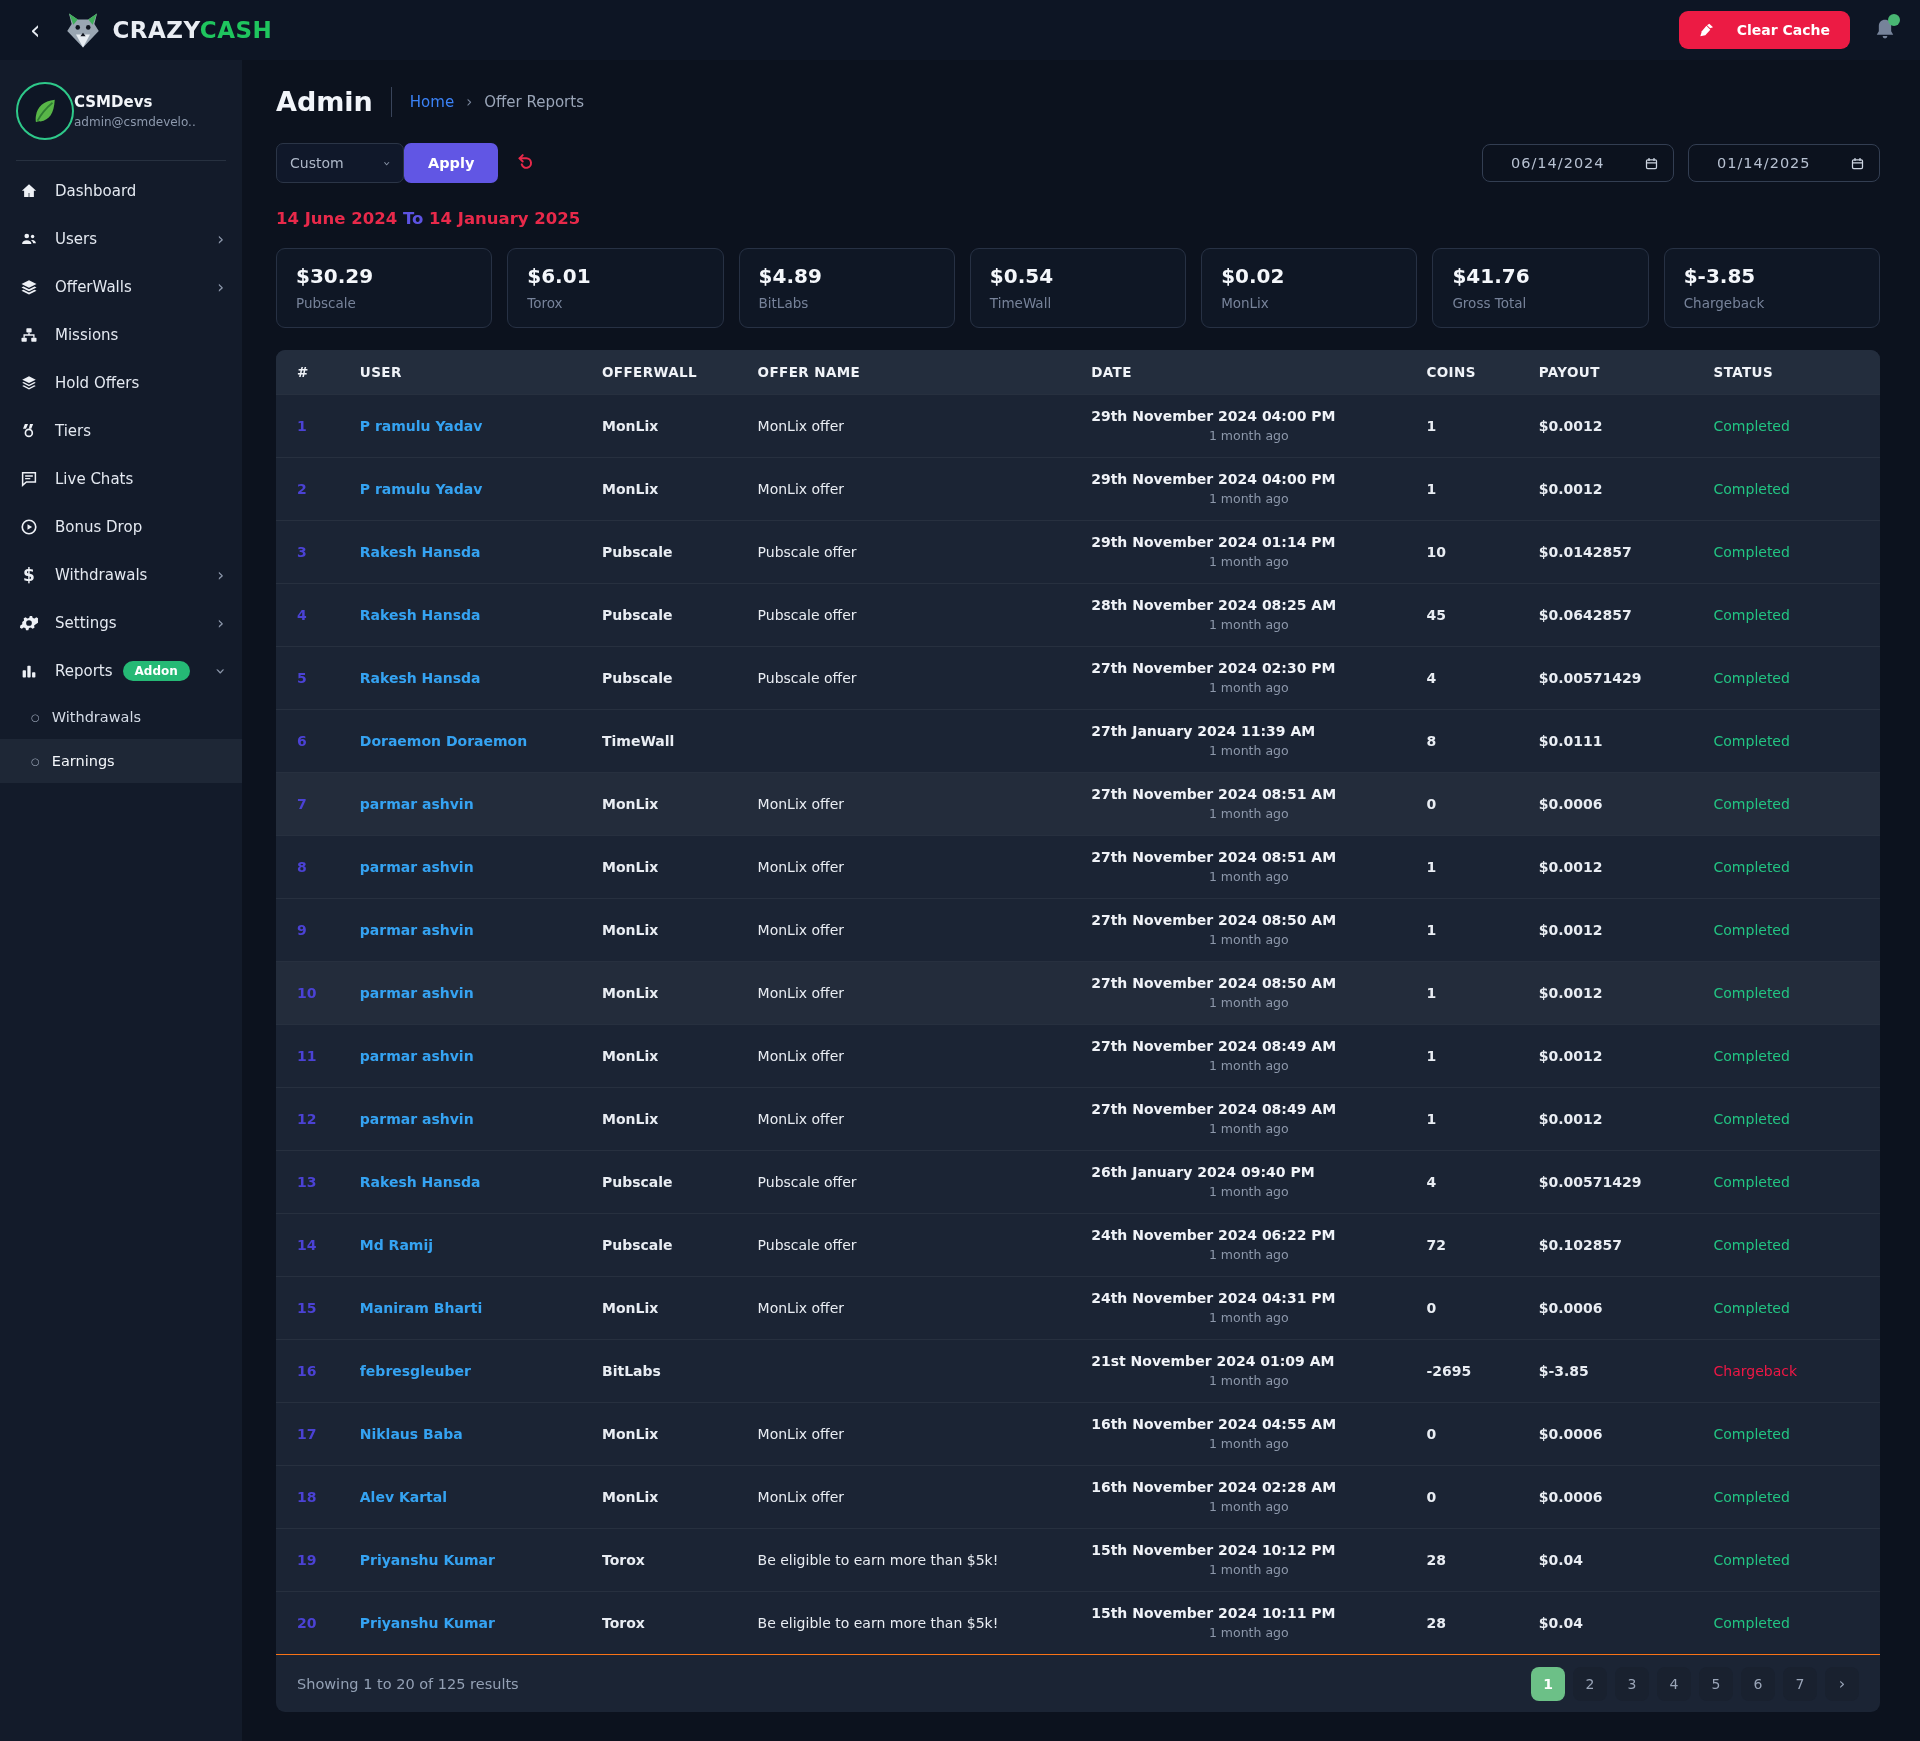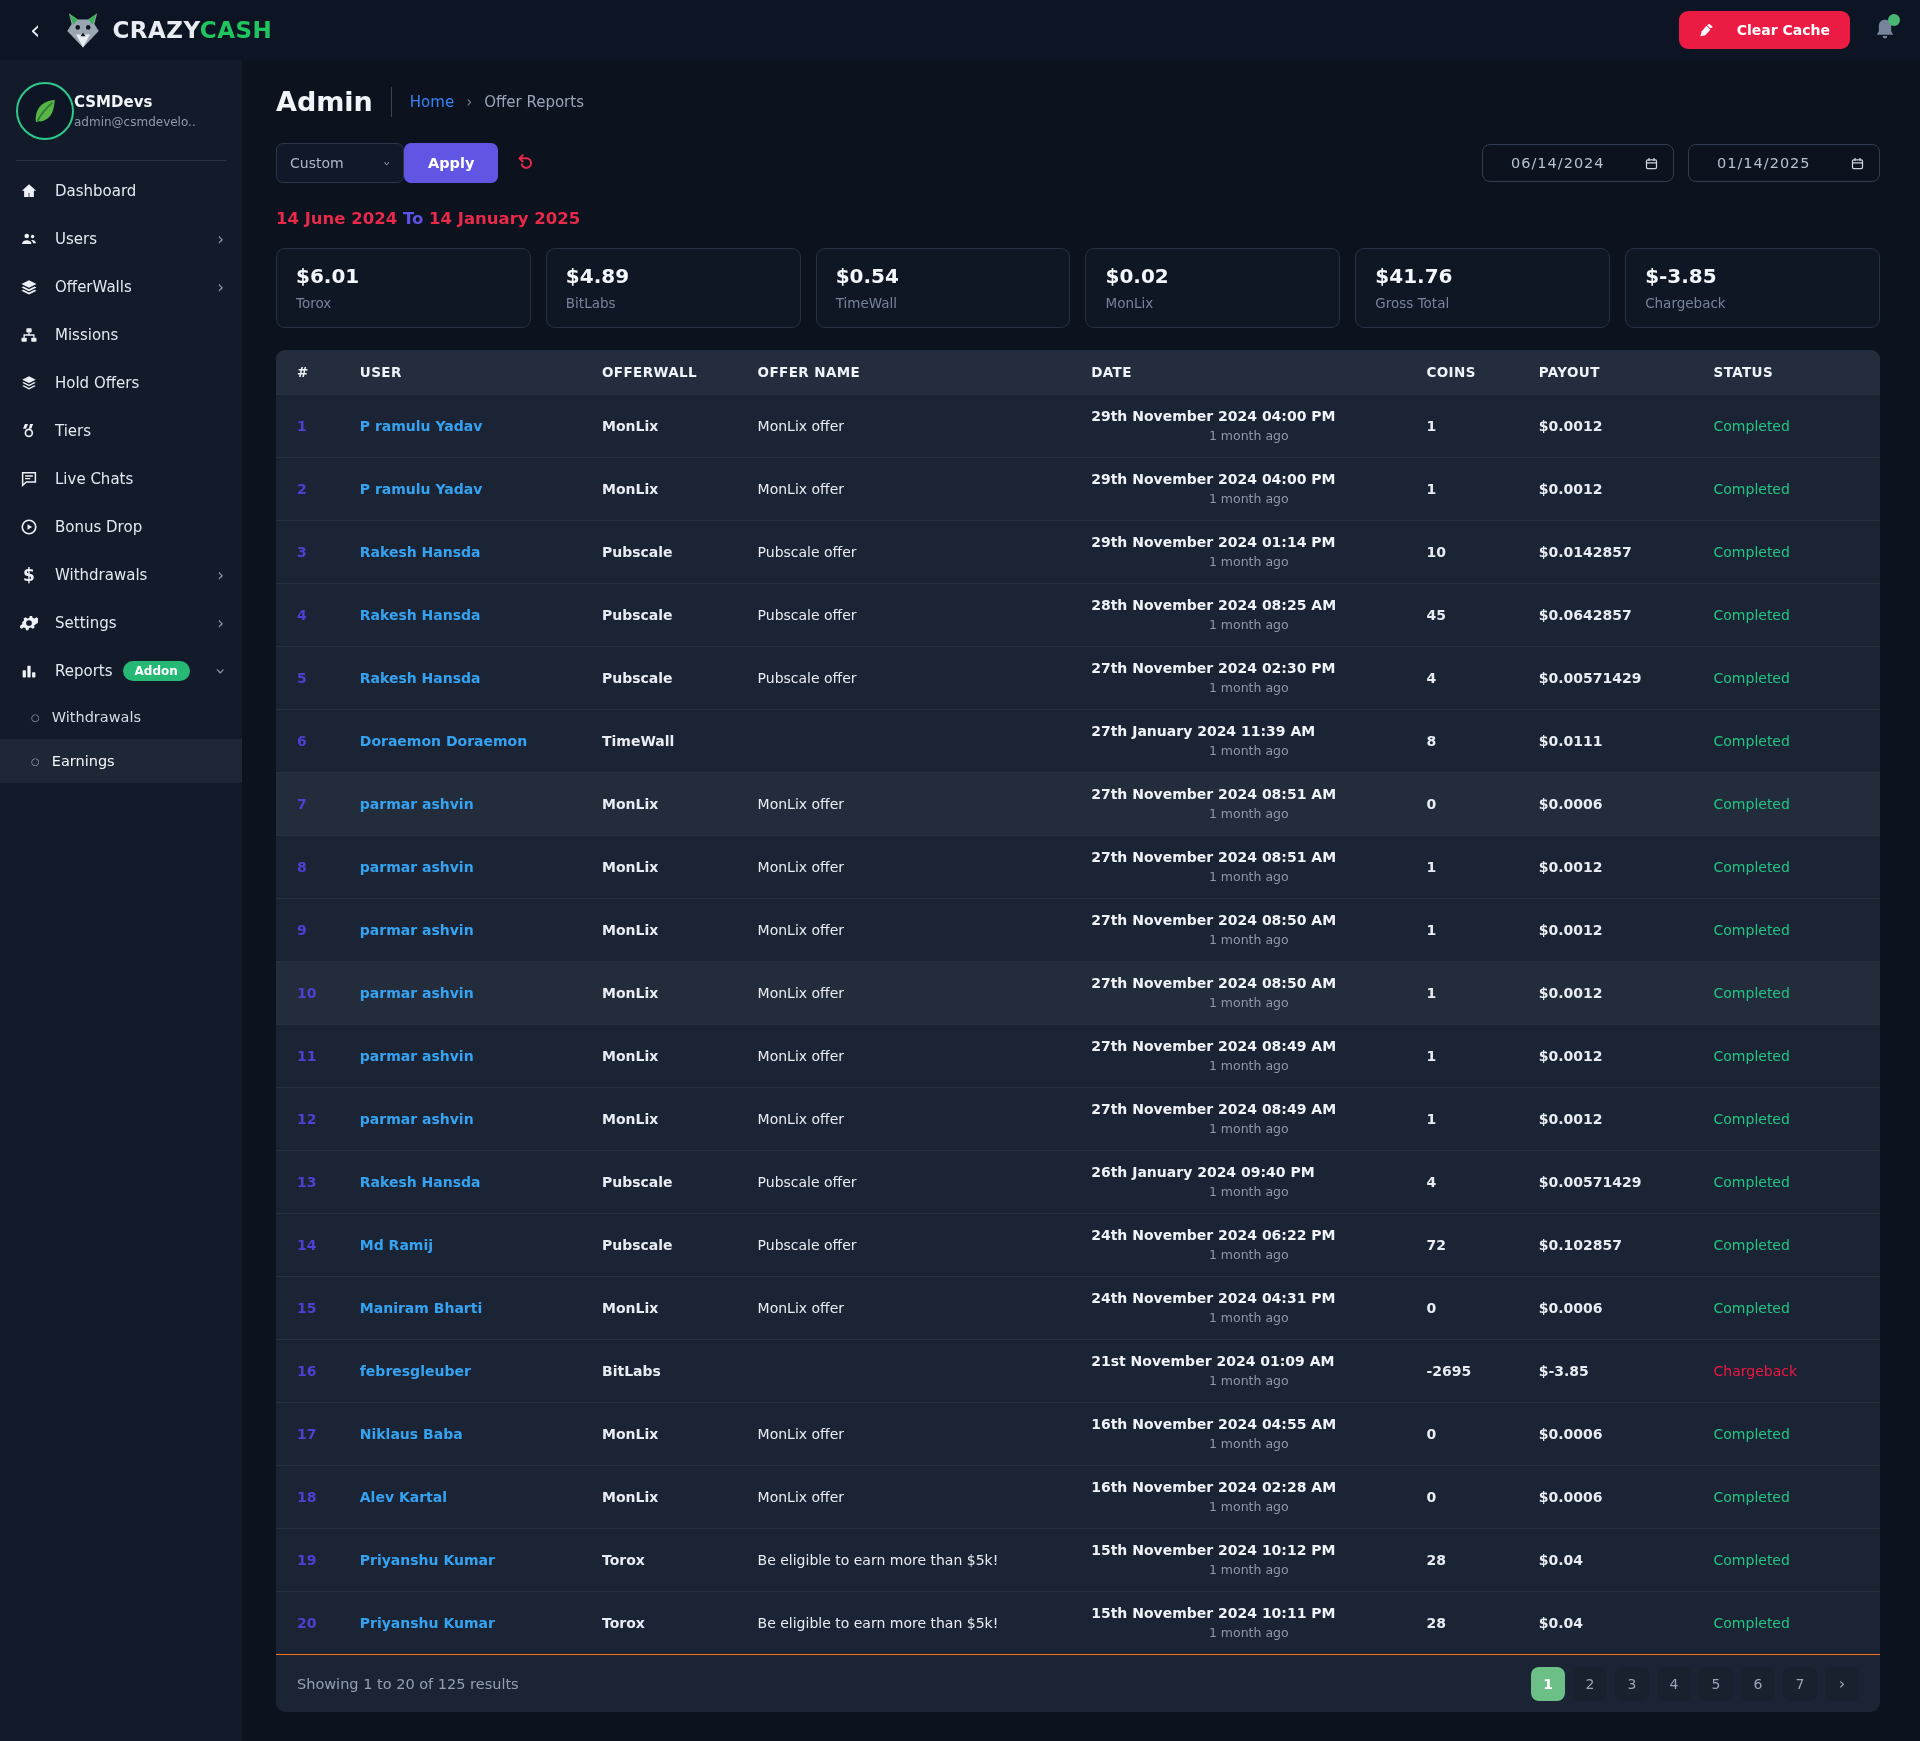--- a/index.html
+++ b/index.html
@@ -335,20 +335,24 @@
     </div>
 
     <div class="range-text">
       <span class="red">14 June 2024</span>
       <span class="to">To</span>
       <span class="red">14 January 2025</span>
     </div>
 
     <div class="stats-row" id="stats-row">
         <div class="stat-card">
+          <div class="stat-value">$30.29</div>
+          <div class="stat-label">Pubscale</div>
+        </div>
+        <div class="stat-card">
           <div class="stat-value">$6.01</div>
           <div class="stat-label">Torox</div>
         </div>
         <div class="stat-card">
           <div class="stat-value">$4.89</div>
           <div class="stat-label">BitLabs</div>
         </div>
         <div class="stat-card">
           <div class="stat-value">$0.54</div>
           <div class="stat-label">TimeWall</div>

